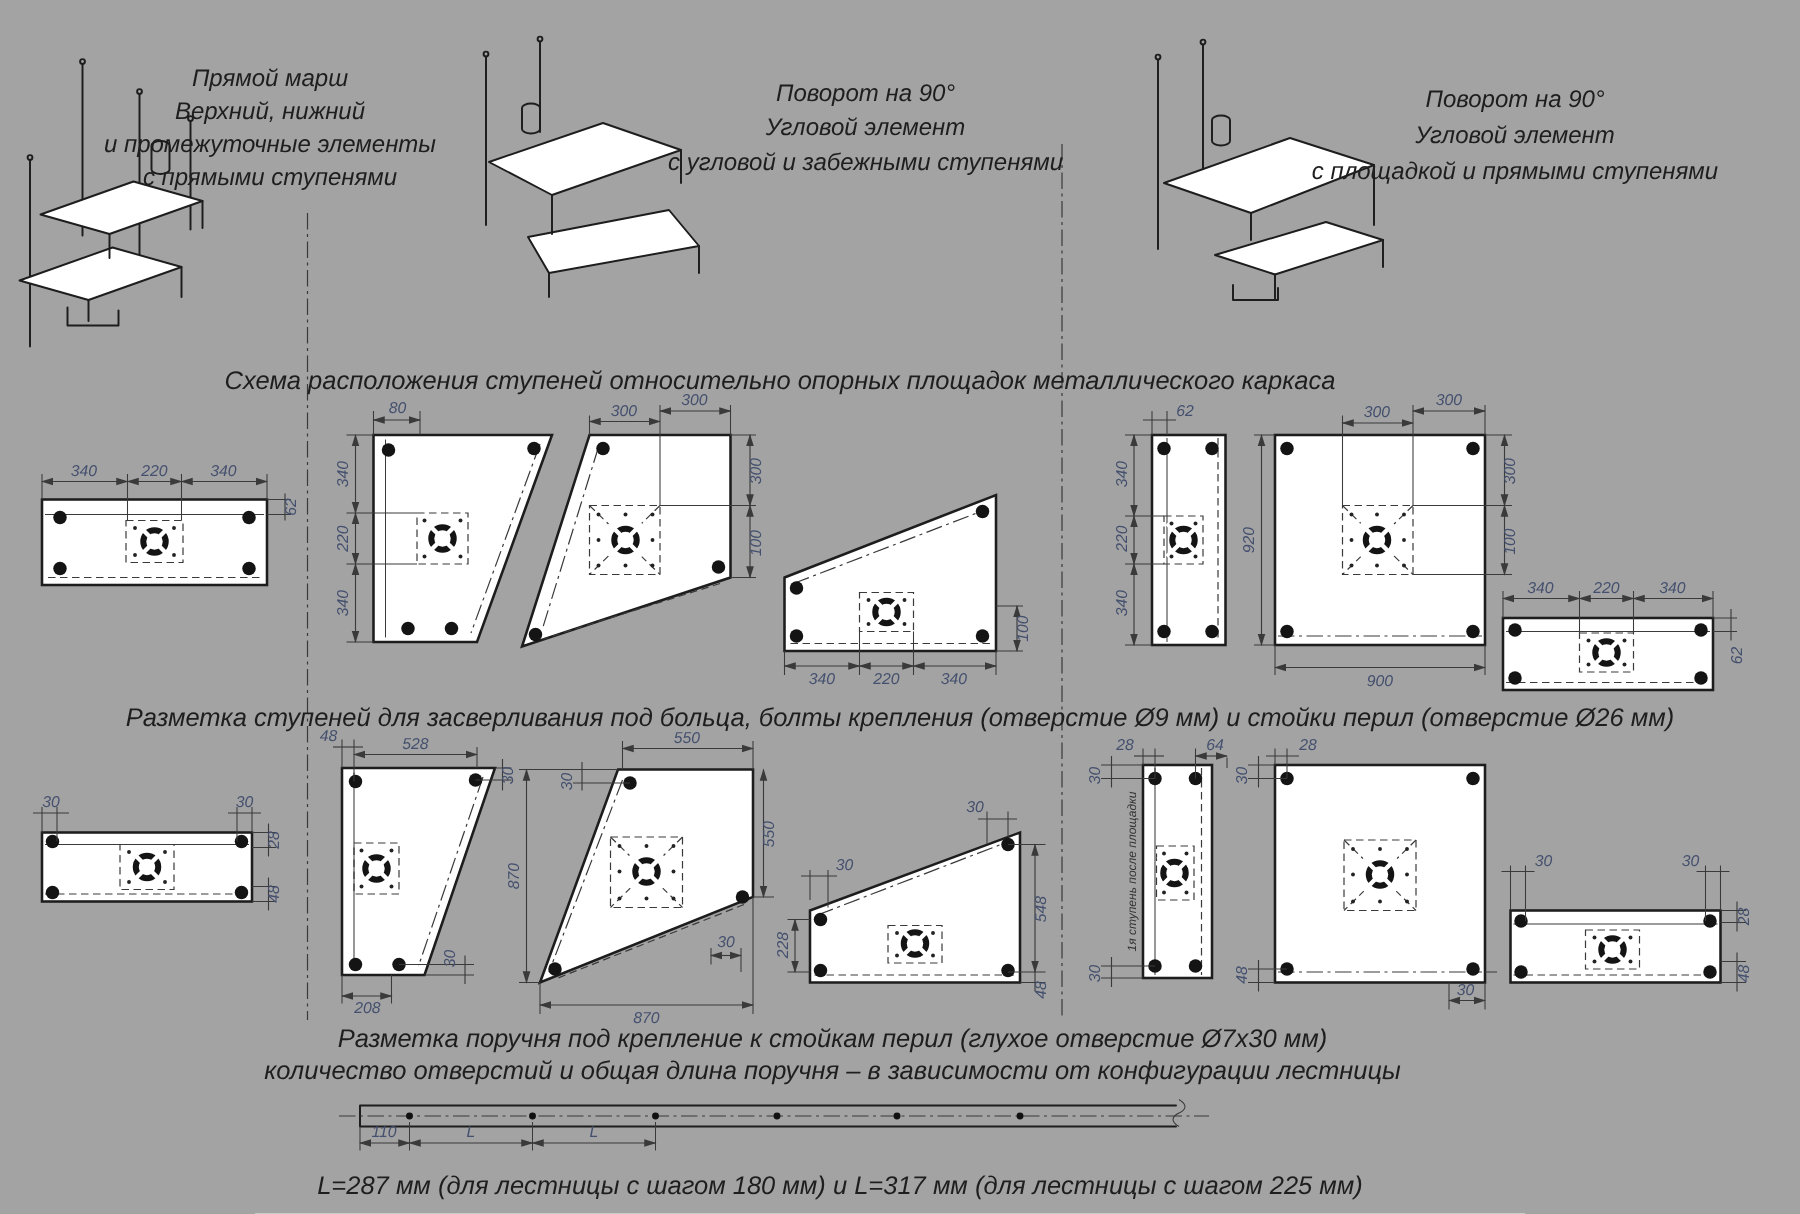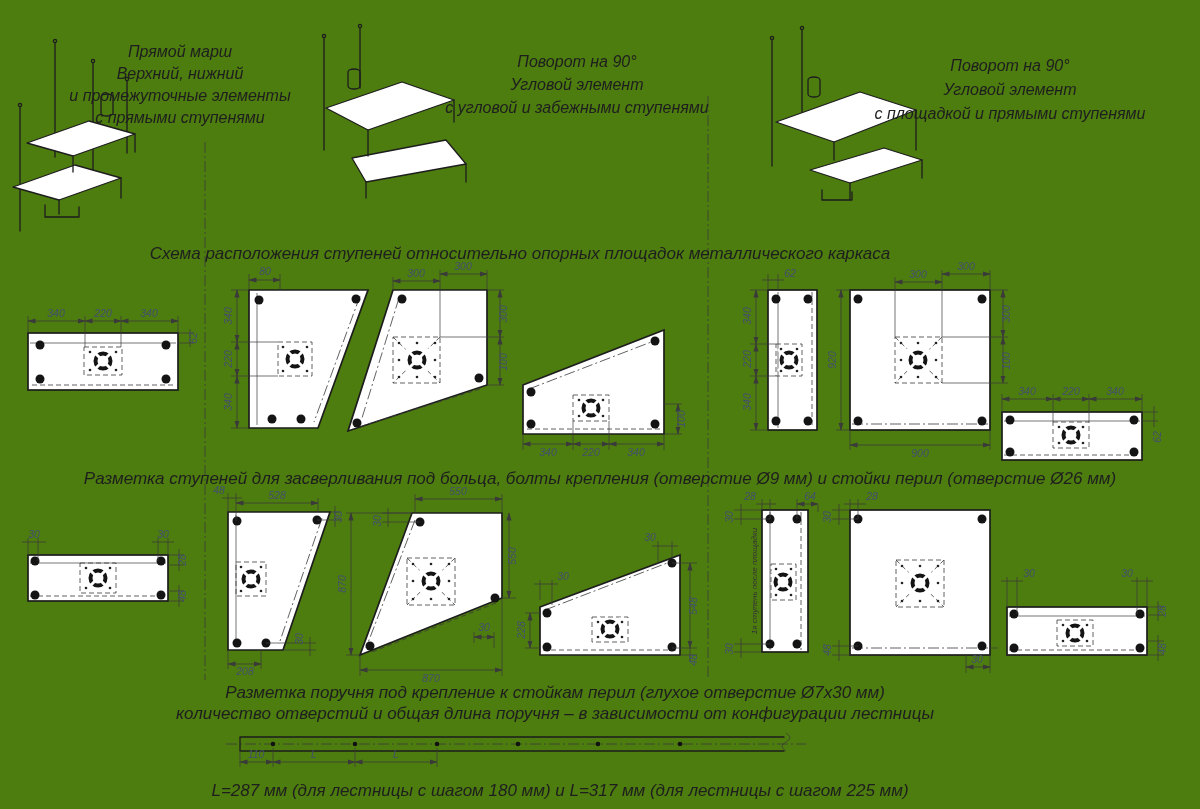--- a/index.html
+++ b/index.html
@@ -1,16 +1,16 @@
 <!DOCTYPE html>
 <html lang="ru"><head>
 <meta charset="utf-8">
 <style>
   html,body{margin:0;padding:0;background:#e9e9e9;}
-  .page{width:1200px;height:809px;background:#4d7c0f;position:relative;overflow:hidden;margin:0 auto;}
+  .page{width:1200px;height:809px;background:#a3a3a3;position:relative;overflow:hidden;margin:0 auto;}
   svg{display:block;}
   text{font-family:"Liberation Sans",sans-serif;fill:#1f1f1f;}
   .ol{fill:#ffffff;stroke:#1d1d1d;stroke-width:1.7;}
   .sk{fill:none;stroke:#1d1d1d;stroke-width:1.3;stroke-linejoin:round;stroke-linecap:round;}
   .skf{fill:#ffffff;stroke:#1d1d1d;stroke-width:1.3;stroke-linejoin:round;}
   .thin{stroke:#3a3a3a;stroke-width:.7;fill:none;}
   .dsh{stroke:#3a3a3a;stroke-width:.8;fill:none;stroke-dasharray:5 3;}
   .ddl{stroke:#3a3a3a;stroke-width:.8;fill:none;stroke-dasharray:11 3 2 3;}
   .dml{stroke:#3a3a3a;stroke-width:.75;fill:none;marker-start:url(#a);marker-end:url(#a);}
   .dms{stroke:#3a3a3a;stroke-width:.75;fill:none;}

